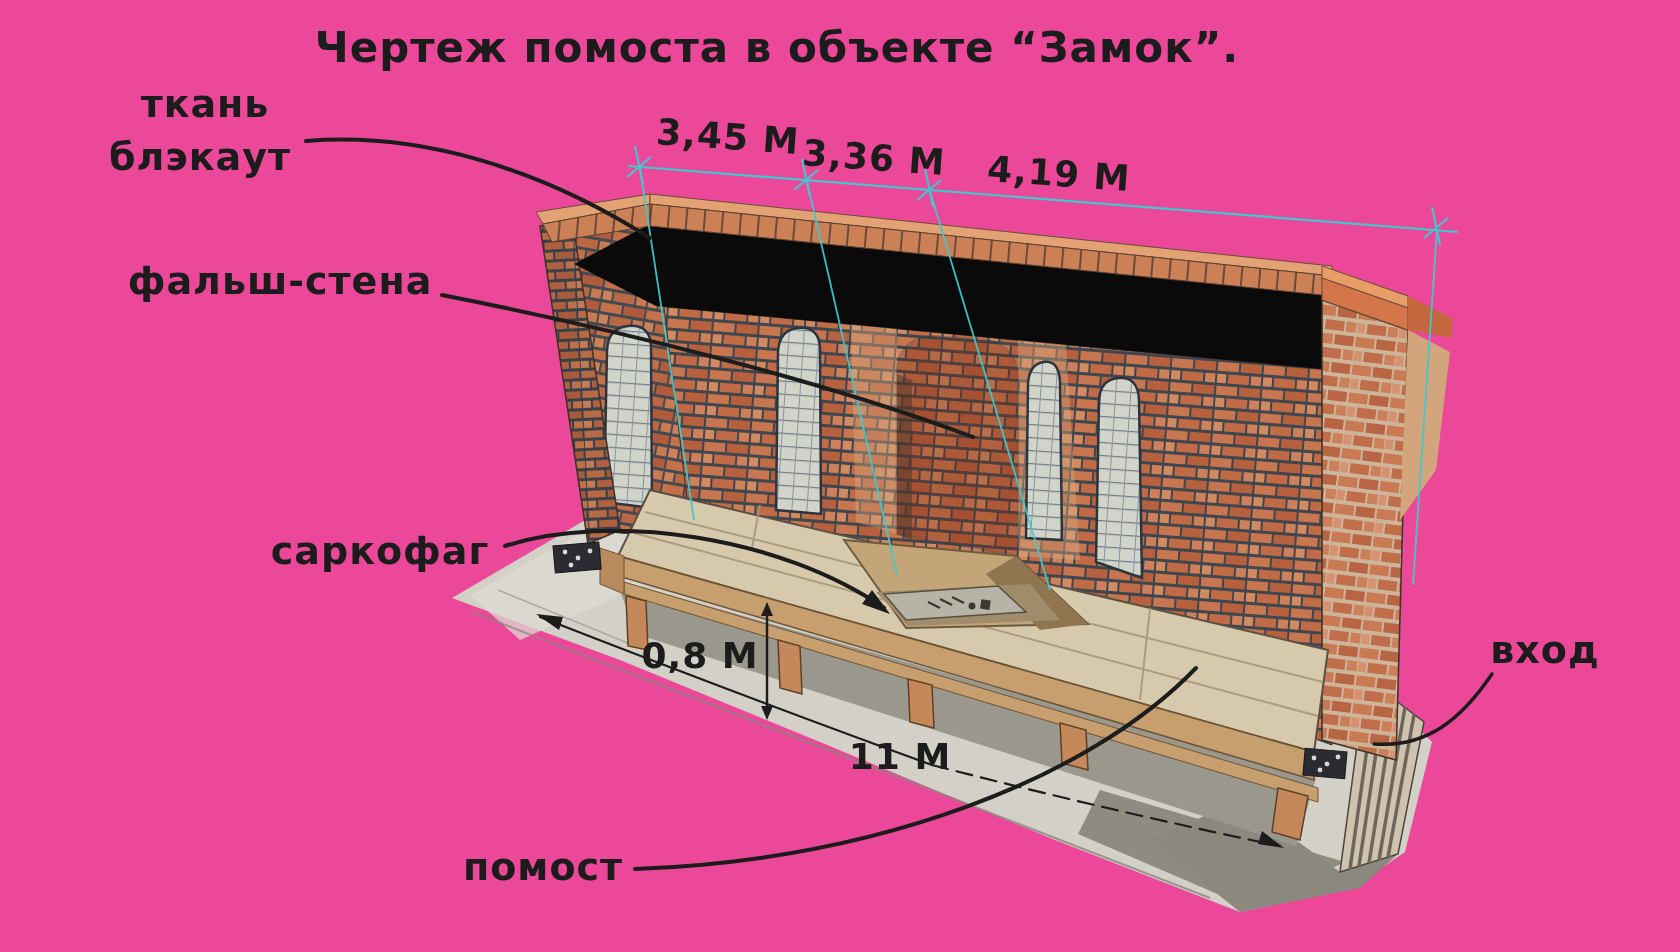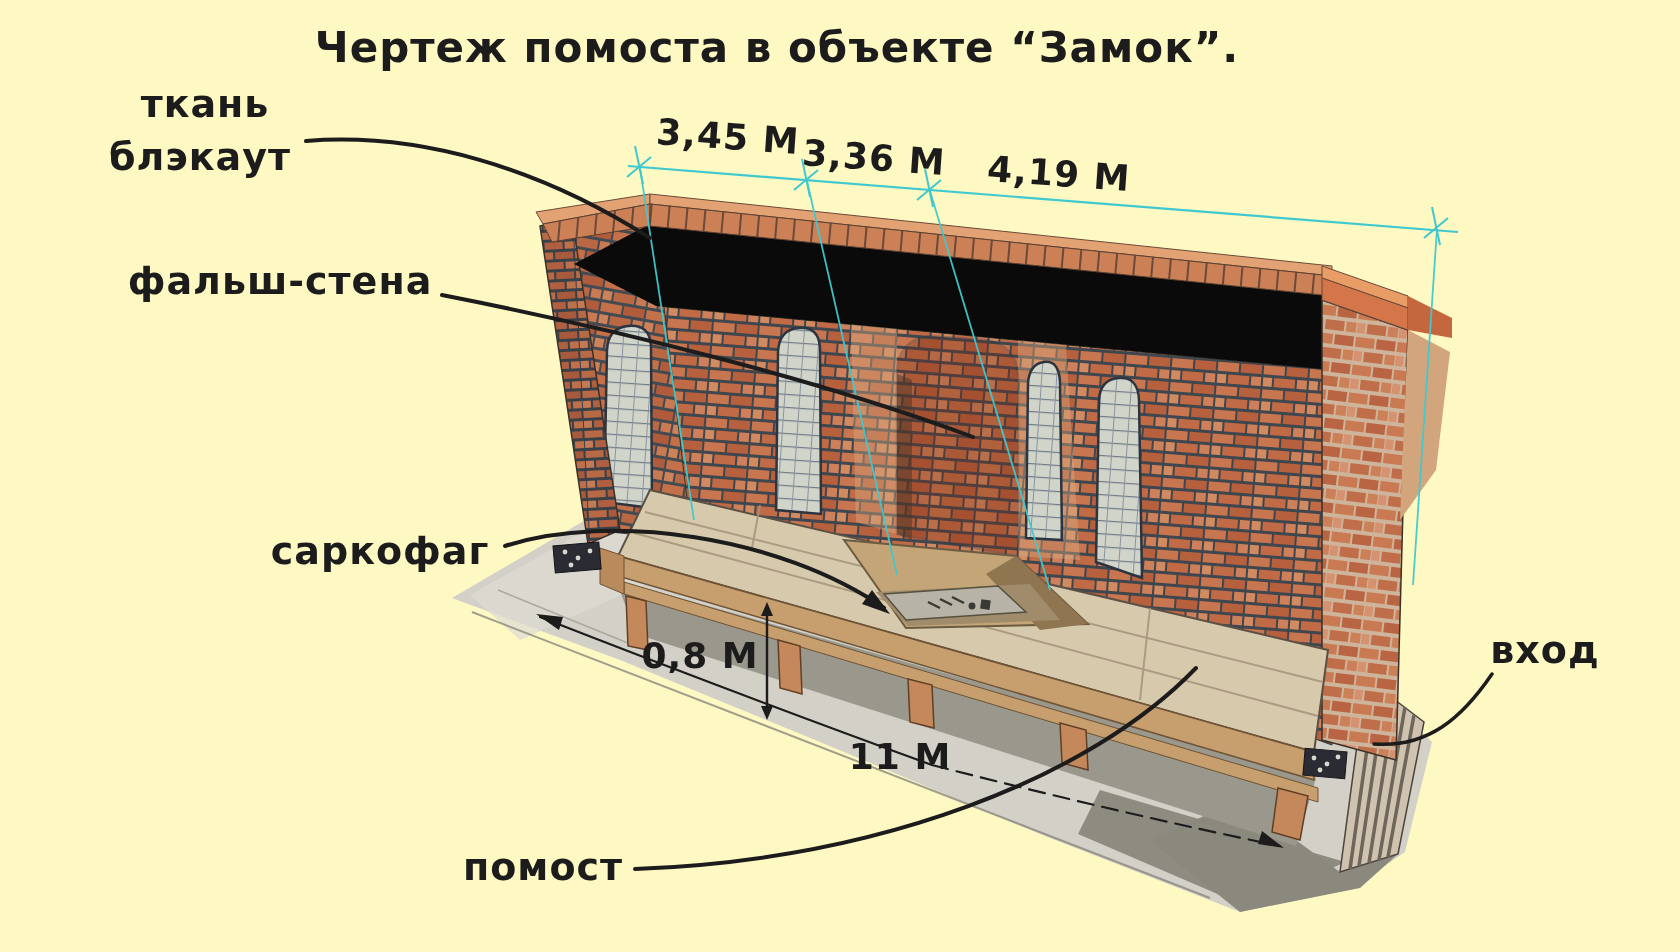--- a/index.html
+++ b/index.html
@@ -1,16 +1,16 @@
 <!DOCTYPE html>
 <html><head>
 <meta charset="utf-8">
 <style>
   html,body{margin:0;padding:0;background:#ffffff;}
-  .stage{position:relative;width:1680px;height:952px;background:#fef9c3;overflow:hidden;
+  .stage{position:relative;width:1680px;height:952px;background:#ec4899;overflow:hidden;
          font-family:"DejaVu Sans", sans-serif;}
   svg{position:absolute;left:0;top:0;}
   text{font-family:"DejaVu Sans", sans-serif;font-weight:bold;fill:#1c1c1c;letter-spacing:1px;}
   .title-t{font-size:42px;}
   .label-t{font-size:38px;}
   .dim-t{font-size:36px;}
 </style>
 </head>
 <body>
 

